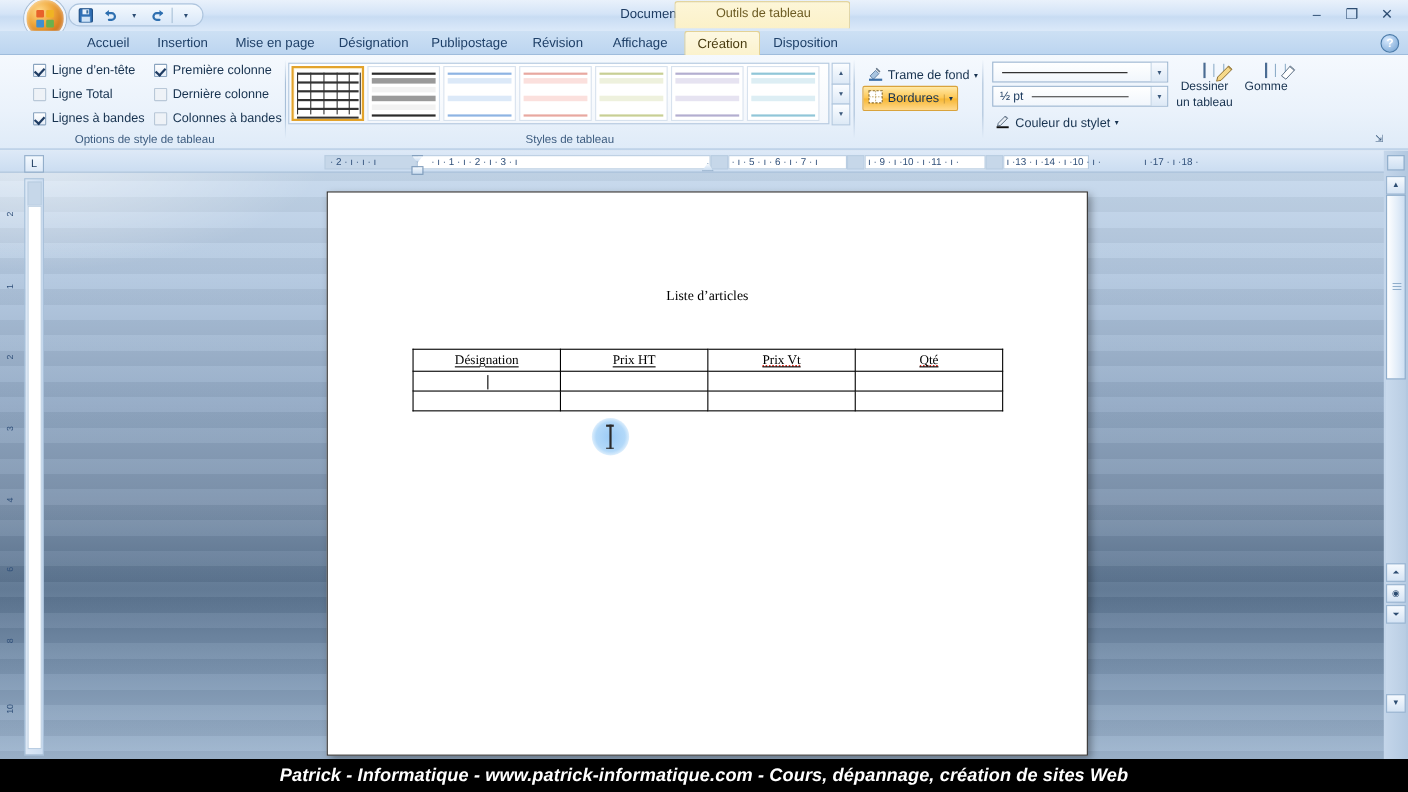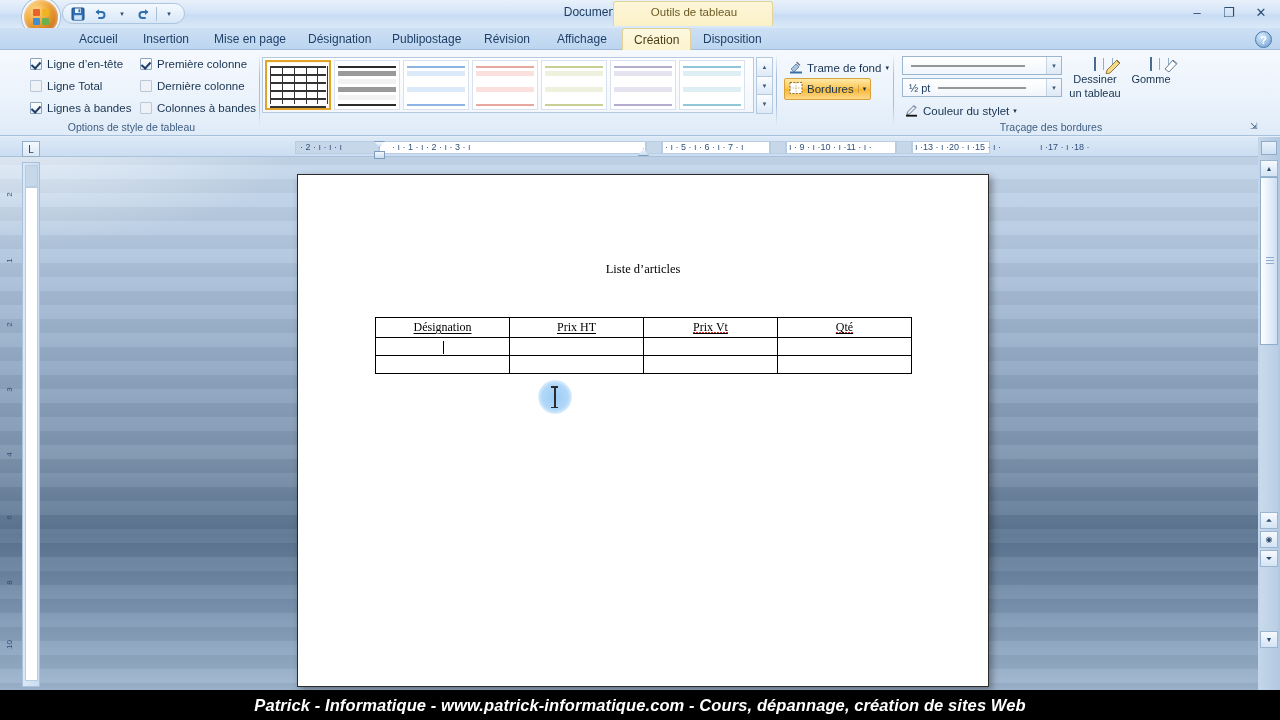--- a/index.html
+++ b/index.html
@@ -453,20 +453,21 @@
           <div class="sline" style="top:43px;background:#90c6d8;height:2px"></div>
         </div>
       </div>
 
       <div class="gscroll">
         <div class="gsb">▲</div>
         <div class="gsb">▼</div>
         <div class="gsb">▼</div>
       </div>
 
+      <div class="glabel">Styles de tableau</div>
     </div>
     <div class="gsep" style="left:776px"></div>
 
     <div class="rgroup" id="g-shade">
       <div class="rbtn" style="left:4px; top:6px">
         <span>
           <svg width="14" height="14" viewBox="0 0 14 14">
                 <path d="M2 9 7 4l3 3-5 5z" fill="#a8c4e0" stroke="#4a6c93" stroke-width=".7"></path>
                 <path d="M8 2.5 10.5 5" stroke="#6b7b8c" stroke-width="1.6" stroke-linecap="round"></path>
                 <rect x="1" y="11.5" width="12" height="2" fill="#3b6fa8"></rect>
@@ -539,21 +540,20 @@
           <span class="tblicon"><span class="hdr"></span><span class="v1"></span><span class="v2"></span><span class="h1"></span>
             <svg style="position:absolute;left:9px;top:-4px" width="20" height="20" viewBox="0 0 20 20">
                   <path d="M5 15 13 6l4 3.5-8 8.5z" fill="#ffffff" stroke="#5a6d82" stroke-width=".9"></path>
                   <path d="M12.5 6.5 16.5 10" stroke="#5a6d82" stroke-width=".9"></path>
                 </svg>
           </span>
         </span>
         <span>Gomme</span>
       </div>
 
-      <div class="glabel" style="left:-30px">Traçage des bordures</div>
       <div class="dlglaunch">⇲</div>
     </div>
   </div>
 
   <div class="docarea">
     <div class="glow"></div>
   </div>
 
   <div class="hruler"></div>
   <div class="tabsel">L</div>
@@ -564,21 +564,21 @@
   <div class="rtrack" style="left:662px; width:108px"></div>
   <div class="rtrack grey" style="left:770px; width:16px"></div>
   <div class="rtrack" style="left:786px; width:110px"></div>
   <div class="rtrack grey" style="left:896px; width:16px"></div>
   <div class="rtrack" style="left:912px; width:78px"></div>
 
   <div class="rmark" style="left:300px">· 2 · ı ·  ı  ·  ı</div>
   <div class="rmark" style="left:392px">· ı · 1 · ı · 2 · ı · 3 · ı</div>
   <div class="rmark" style="left:665px">· ı · 5 · ı · 6 · ı · 7 · ı</div>
   <div class="rmark" style="left:789px">ı · 9 · ı ·10 · ı ·11 · ı ·</div>
-  <div class="rmark" style="left:915px">ı ·13 · ı ·20 · ı ·15 · ı ·</div>
+  <div class="rmark" style="left:915px">ı ·13 · ı ·14 · ı ·10 · ı ·</div>
   <div class="rmark" style="left:1040px">ı ·17 · ı ·18 ·</div>
 
   <div style="position:absolute;left:374px;top:141px;width:11px;height:7px;
               background:linear-gradient(to bottom,#f4f9fe,#c9dcf0);border:1px solid #7f9cbb;
               clip-path:polygon(0 0,100% 0,50% 100%);"></div>
   <div style="position:absolute;left:374px;top:151px;width:11px;height:8px;
               background:linear-gradient(to bottom,#f4f9fe,#c9dcf0);border:1px solid #7f9cbb;"></div>
   <div style="position:absolute;left:638px;top:148px;width:11px;height:8px;
               background:linear-gradient(to bottom,#f4f9fe,#c9dcf0);border:1px solid #7f9cbb;
               clip-path:polygon(50% 0,100% 100%,0 100%);"></div>

